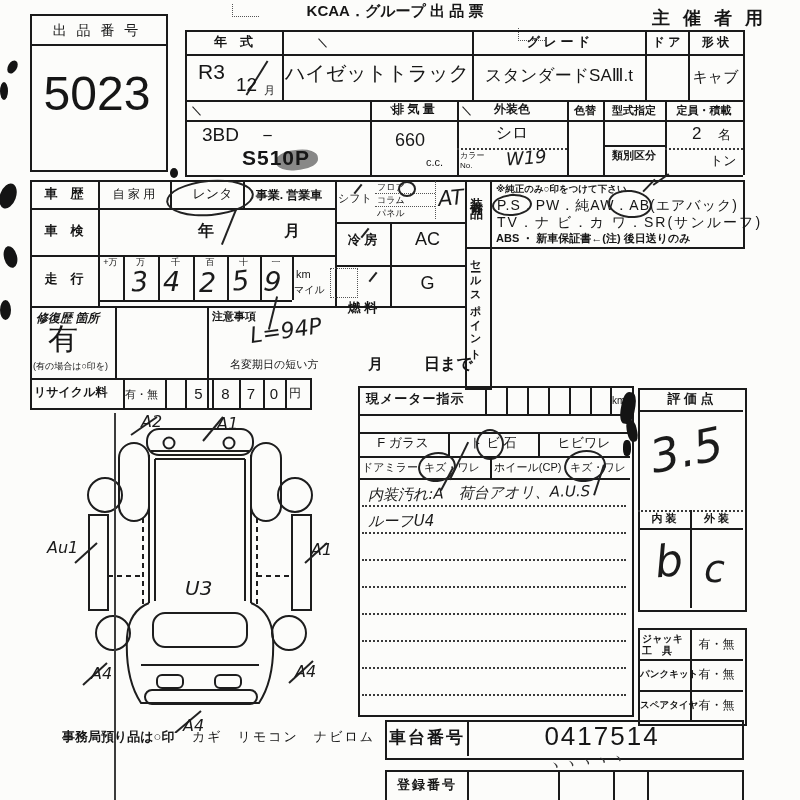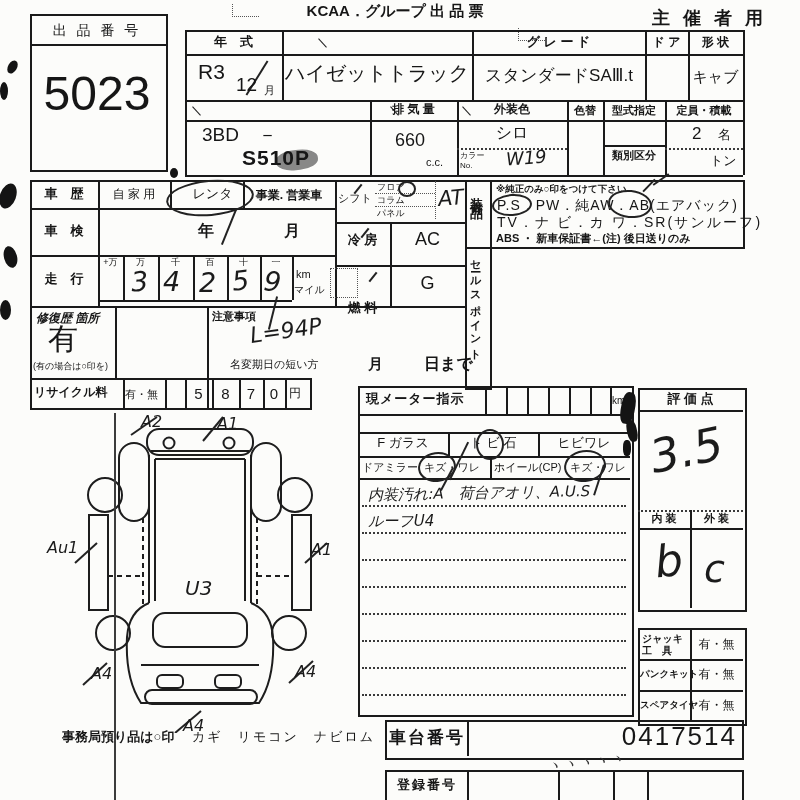--- a/index.html
+++ b/index.html
@@ -260,21 +260,21 @@
   <div class="t b" style="left:642px;top:645px;font-size:10px;">工　具</div>
   <div class="t c" style="left:690px;top:638px;width:53px;font-size:12px;">有・無</div>
   <div class="t b" style="left:640px;top:669px;font-size:9.5px;">パンクキット</div>
   <div class="t c" style="left:690px;top:668px;width:53px;font-size:12px;">有・無</div>
   <div class="t b" style="left:640px;top:700px;font-size:9.5px;">スペアタイヤ</div>
   <div class="t c" style="left:690px;top:699px;width:53px;font-size:12px;">有・無</div>
 
   <div class="box" style="left:385px;top:720px;width:355px;height:36px;"></div>
   <div class="vl" style="left:467px;top:720px;height:36px;"></div>
   <div class="t c b" style="left:389px;top:728px;width:76px;font-size:17px;letter-spacing:2px;">車台番号</div>
-  <div class="t c" style="left:467px;top:722px;width:270px;font-size:26px;letter-spacing:2px;text-align:right;">0417514</div>
+  <div class="t c" style="left:467px;top:722px;width:270px;font-size:26px;letter-spacing:2px;">0417514</div>
   <div class="t hw" style="left:548px;top:756px;font-size:12px;transform:rotate(-6deg);color:#333;">ヽ ヽ ヽ ヽ ヽ</div>
   <div class="box" style="left:385px;top:770px;width:355px;height:32px;"></div>
   <div class="vl" style="left:467px;top:770px;height:30px;"></div>
   <div class="vl vthin" style="left:558px;top:770px;height:30px;"></div>
   <div class="vl vthin" style="left:613px;top:770px;height:30px;"></div>
   <div class="vl vthin" style="left:647px;top:770px;height:30px;"></div>
   <div class="t c b" style="left:389px;top:778px;width:76px;font-size:13px;letter-spacing:2px;">登録番号</div>
 
   <div class="t b" style="left:62px;top:730px;font-size:13px;">事務局預り品は○印</div>
   <div class="t" style="left:192px;top:730px;font-size:13px;letter-spacing:2px;">カギ　リモコン　ナビロム</div>

